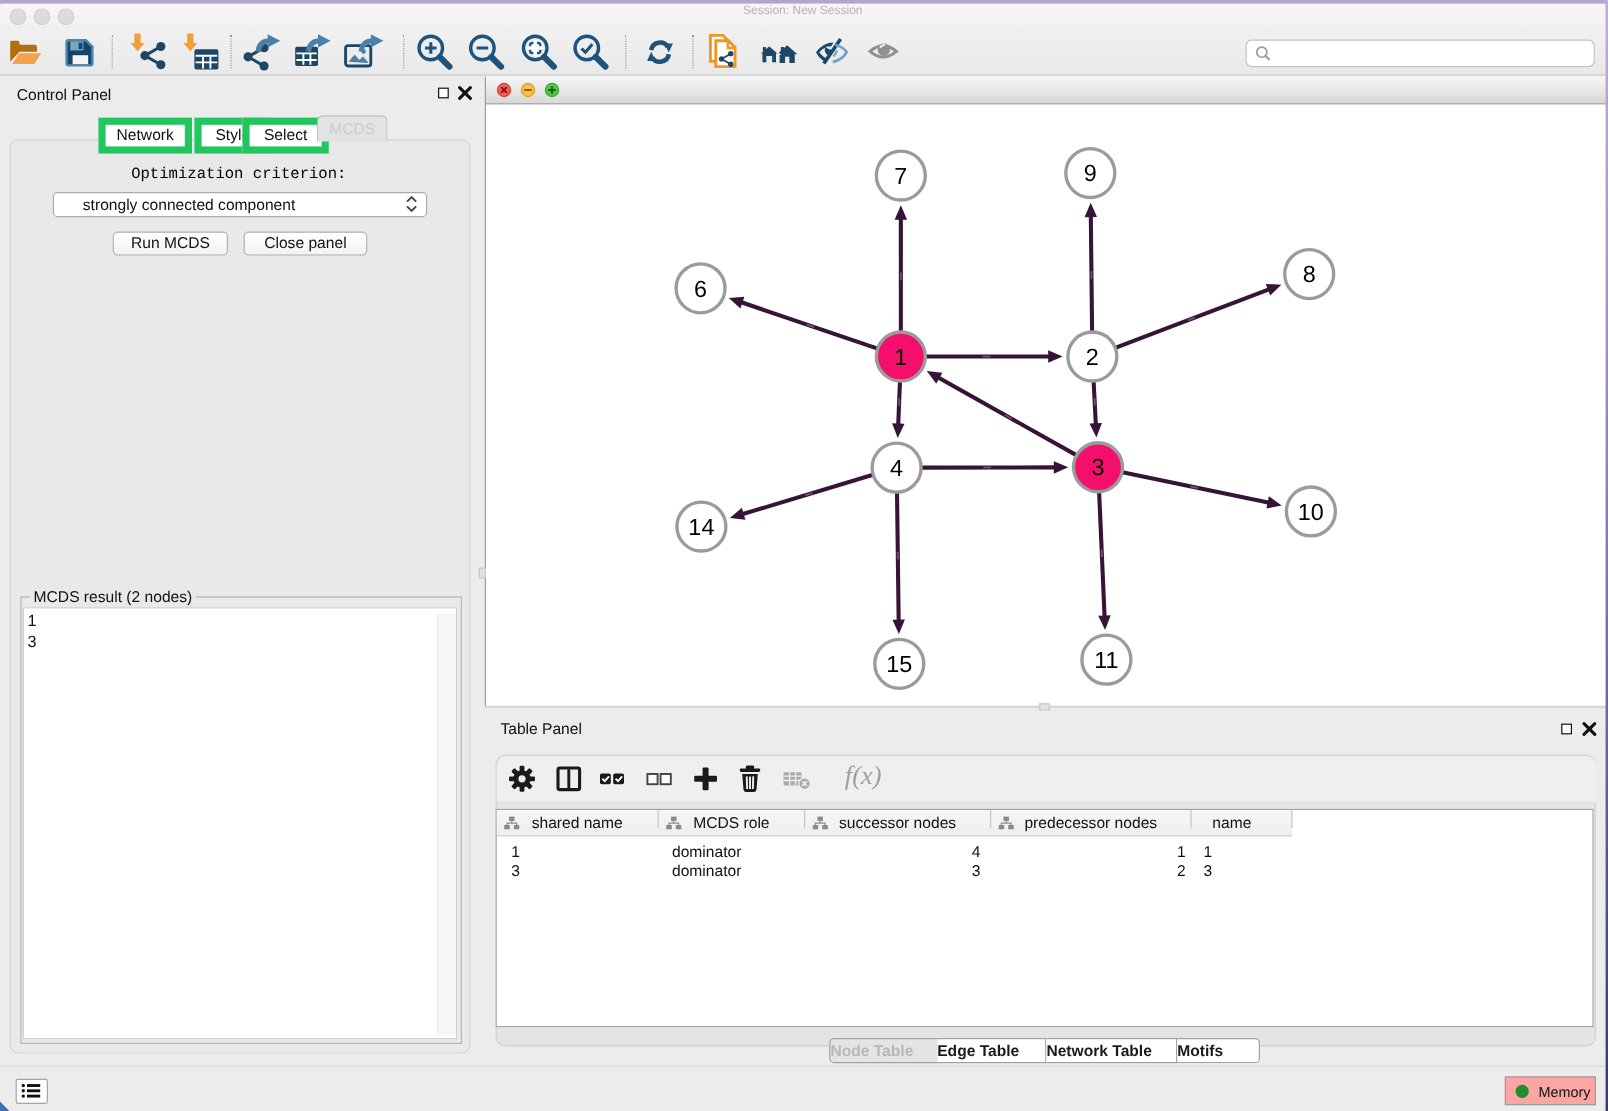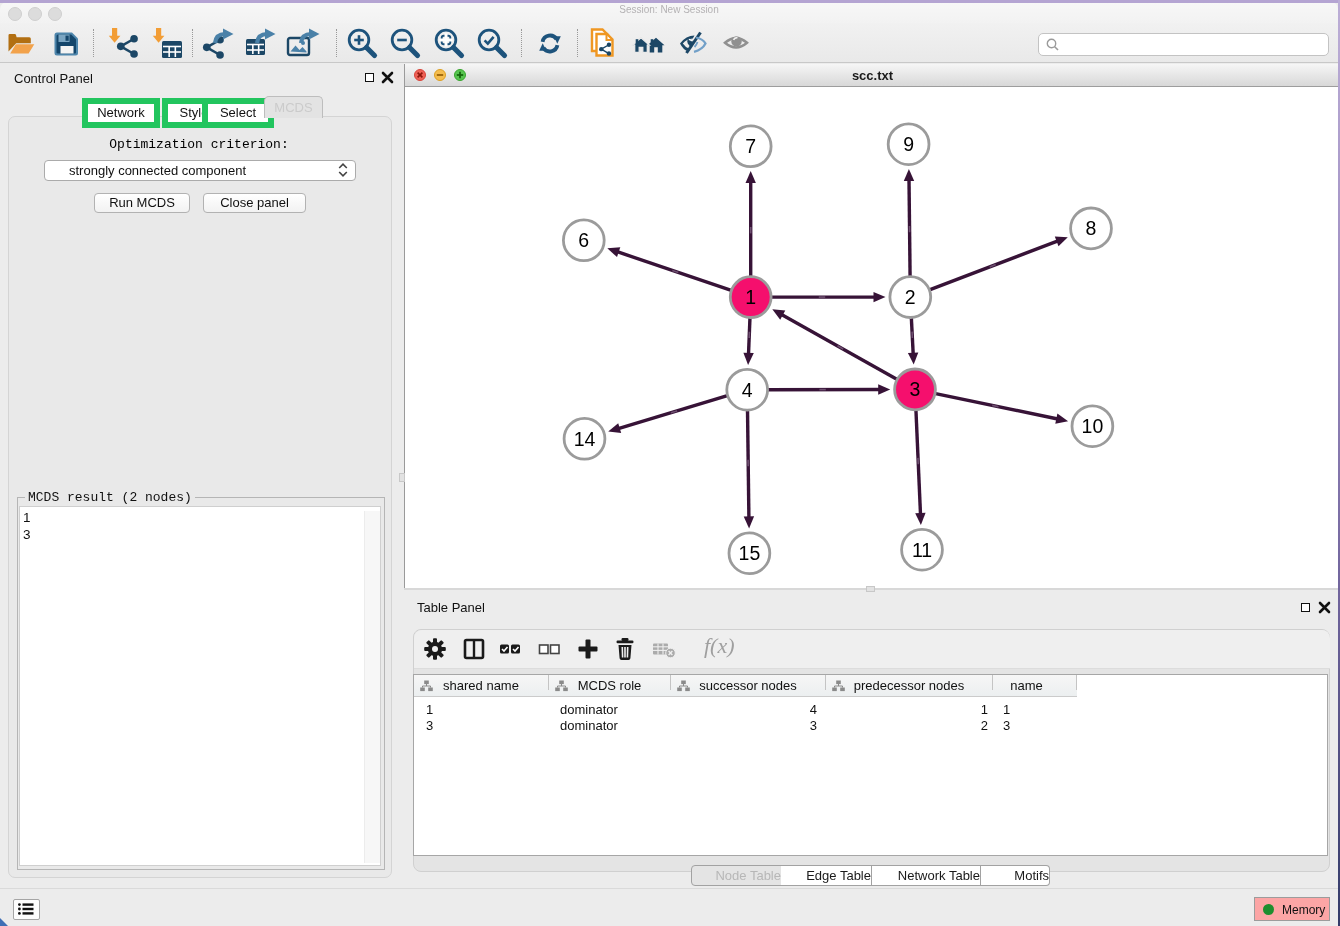--- a/index.html
+++ b/index.html
@@ -32,21 +32,21 @@
 #tab-mcds{position:absolute;left:264px;top:96px;width:57px;height:21px;background:#e3e3e3;
   border:1px solid #bdbdbd;border-bottom:none;border-radius:5px 5px 0 0;font-size:13px;
   color:#cbcbcb;text-align:center;line-height:21px;}
 #opt-label{left:0px;top:137px;width:398px;text-align:center;font-size:13px;color:#000000;font-family:Liberation Mono, monospace;}
 #dropdown{left:44px;top:160px;width:310px;height:19px;background:#fff;
   border:1px solid #ababab;border-radius:4px;font-size:13px;color:#111;line-height:19px;}
 .btn{position:absolute;top:193px;height:18px;background:linear-gradient(#ffffff,#f2f2f2);
   border:1px solid #b2b2b2;border-radius:4px;font-size:13px;color:#111;
   text-align:center;line-height:18px;}
 #groupbox{left:17px;top:497px;width:366px;height:371px;border:1px solid #b5b5b5;}
-#gb-label{left:25px;top:490px;font-size:13px;color:#111;background:#e9e9e9;padding:0 3px;font-family:Liberation Mono, monospace;}
+#gb-label{left:25px;top:490px;font-size:13px;color:#111;background:#e9e9e9;padding:0 3px;}
 #gb-white{left:19px;top:506px;width:360px;height:358px;background:#fff;border:1px solid #cfcfcf;}
 #gb-scroll{left:364px;top:511px;width:15px;height:352px;background:#f7f7f7;border-left:1px solid #ececec;}
 #gb-text{left:23px;top:510px;font-size:13.5px;color:#111;line-height:16.5px;white-space:pre;}
 
 #scc-win{left:404px;top:64px;width:935px;height:526px;background:#fff;
   border-left:1px solid #9a9a9a;}
 #scc-title{left:0;top:0;width:935px;height:22px;
   background:linear-gradient(#f6f6f6,#d8d8d8);border-bottom:1px solid #9d9d9d;}
 #scc-title .txt{position:absolute;left:0;top:4px;width:100%;text-align:center;
   font-size:13px;font-weight:bold;color:#1a1a1a;}
@@ -59,21 +59,21 @@
 #tp-panel{left:413px;top:629px;width:915px;height:241px;background:#e4e4e4;
   border:1px solid #d0d0d0;border-radius:8px;}
 #tbl{left:413px;top:674px;width:913px;height:180px;background:#fff;border:1px solid #a6a6a6;}
 #tbl-head{position:absolute;left:0;top:0;height:21px;
   background:linear-gradient(#f6f6f6,#eceff0);border-bottom:1px solid #cbcbcb;}
 .th{position:absolute;top:0;height:15px;font-size:13px;color:#111;
   border-right:1px solid #c4c4c4;}
 .th .lbl{position:absolute;width:100%;text-align:center;top:3px;}
 .td{position:absolute;font-size:13px;color:#111;}
 .btab{position:absolute;top:865px;height:19px;background:#fff;border:1px solid #a2a2a2;
-  font-size:13px;font-weight:normal;color:#1a1a1a;text-align:right;line-height:19px;}
+  font-size:13px;font-weight:bold;color:#1a1a1a;text-align:left;line-height:19px;}
 
 #statusline{left:0;top:888px;width:1338px;height:0;border-top:1px solid #dadada;}
 #listbtn{left:13px;top:899px;width:25px;height:19px;background:#fdfdfd;
   border:1px solid #a5a5a5;border-radius:2px;}
 #membtn{left:1254px;top:897px;width:74px;height:22px;background:#fca5a5;
   border:1px solid #9c9c9c;}
 #membtn .dot{position:absolute;left:8px;top:6px;width:11px;height:11px;border-radius:50%;background:#1e8e2e;}
 #membtn .t{position:absolute;left:27px;top:5px;font-size:12px;color:#111;}
 #corner-tri{left:0;top:918px;width:0;height:0;border-left:8px solid #3f6fb5;border-top:8px solid transparent;}
 svg text{font-family:"Liberation Sans",sans-serif;}
@@ -277,21 +277,20 @@
 <div class="btn" style="left:203px;width:101px;">Close panel</div>
 <div class="abs" id="groupbox"></div>
 <div class="abs" id="gb-white"></div>
 <div class="abs" id="gb-scroll"></div>
 <div class="abs" id="gb-label">MCDS result (2 nodes)</div>
 <div class="abs" id="gb-text">1
 3</div>
 
 <div class="abs" id="scc-win">
   <div id="scc-title">
-    <div class="txt">scc.txt</div>
     <div class="tl2" style="left:9px;background:#ee6156;border:1px solid #d8453b;"></div>
     <div class="tl2" style="left:29px;background:#f5bd4f;border:1px solid #dda023;"></div>
     <div class="tl2" style="left:49px;background:#57c550;border:1px solid #38a52e;"></div>
     <svg style="position:absolute;left:9px;top:5px;" width="52" height="12" viewBox="0 0 52 12">
       <path d="M3.6 3.6 L8.4 8.4 M8.4 3.6 L3.6 8.4" stroke="#8c150b" stroke-width="1.6"></path>
       <line x1="22.8" y1="6" x2="29.2" y2="6" stroke="#9a6407" stroke-width="1.8"></line>
       <line x1="42.8" y1="6" x2="49.2" y2="6" stroke="#15680d" stroke-width="1.8"></line>
       <line x1="46" y1="2.8" x2="46" y2="9.2" stroke="#15680d" stroke-width="1.8"></line>
     </svg>
   </div>

